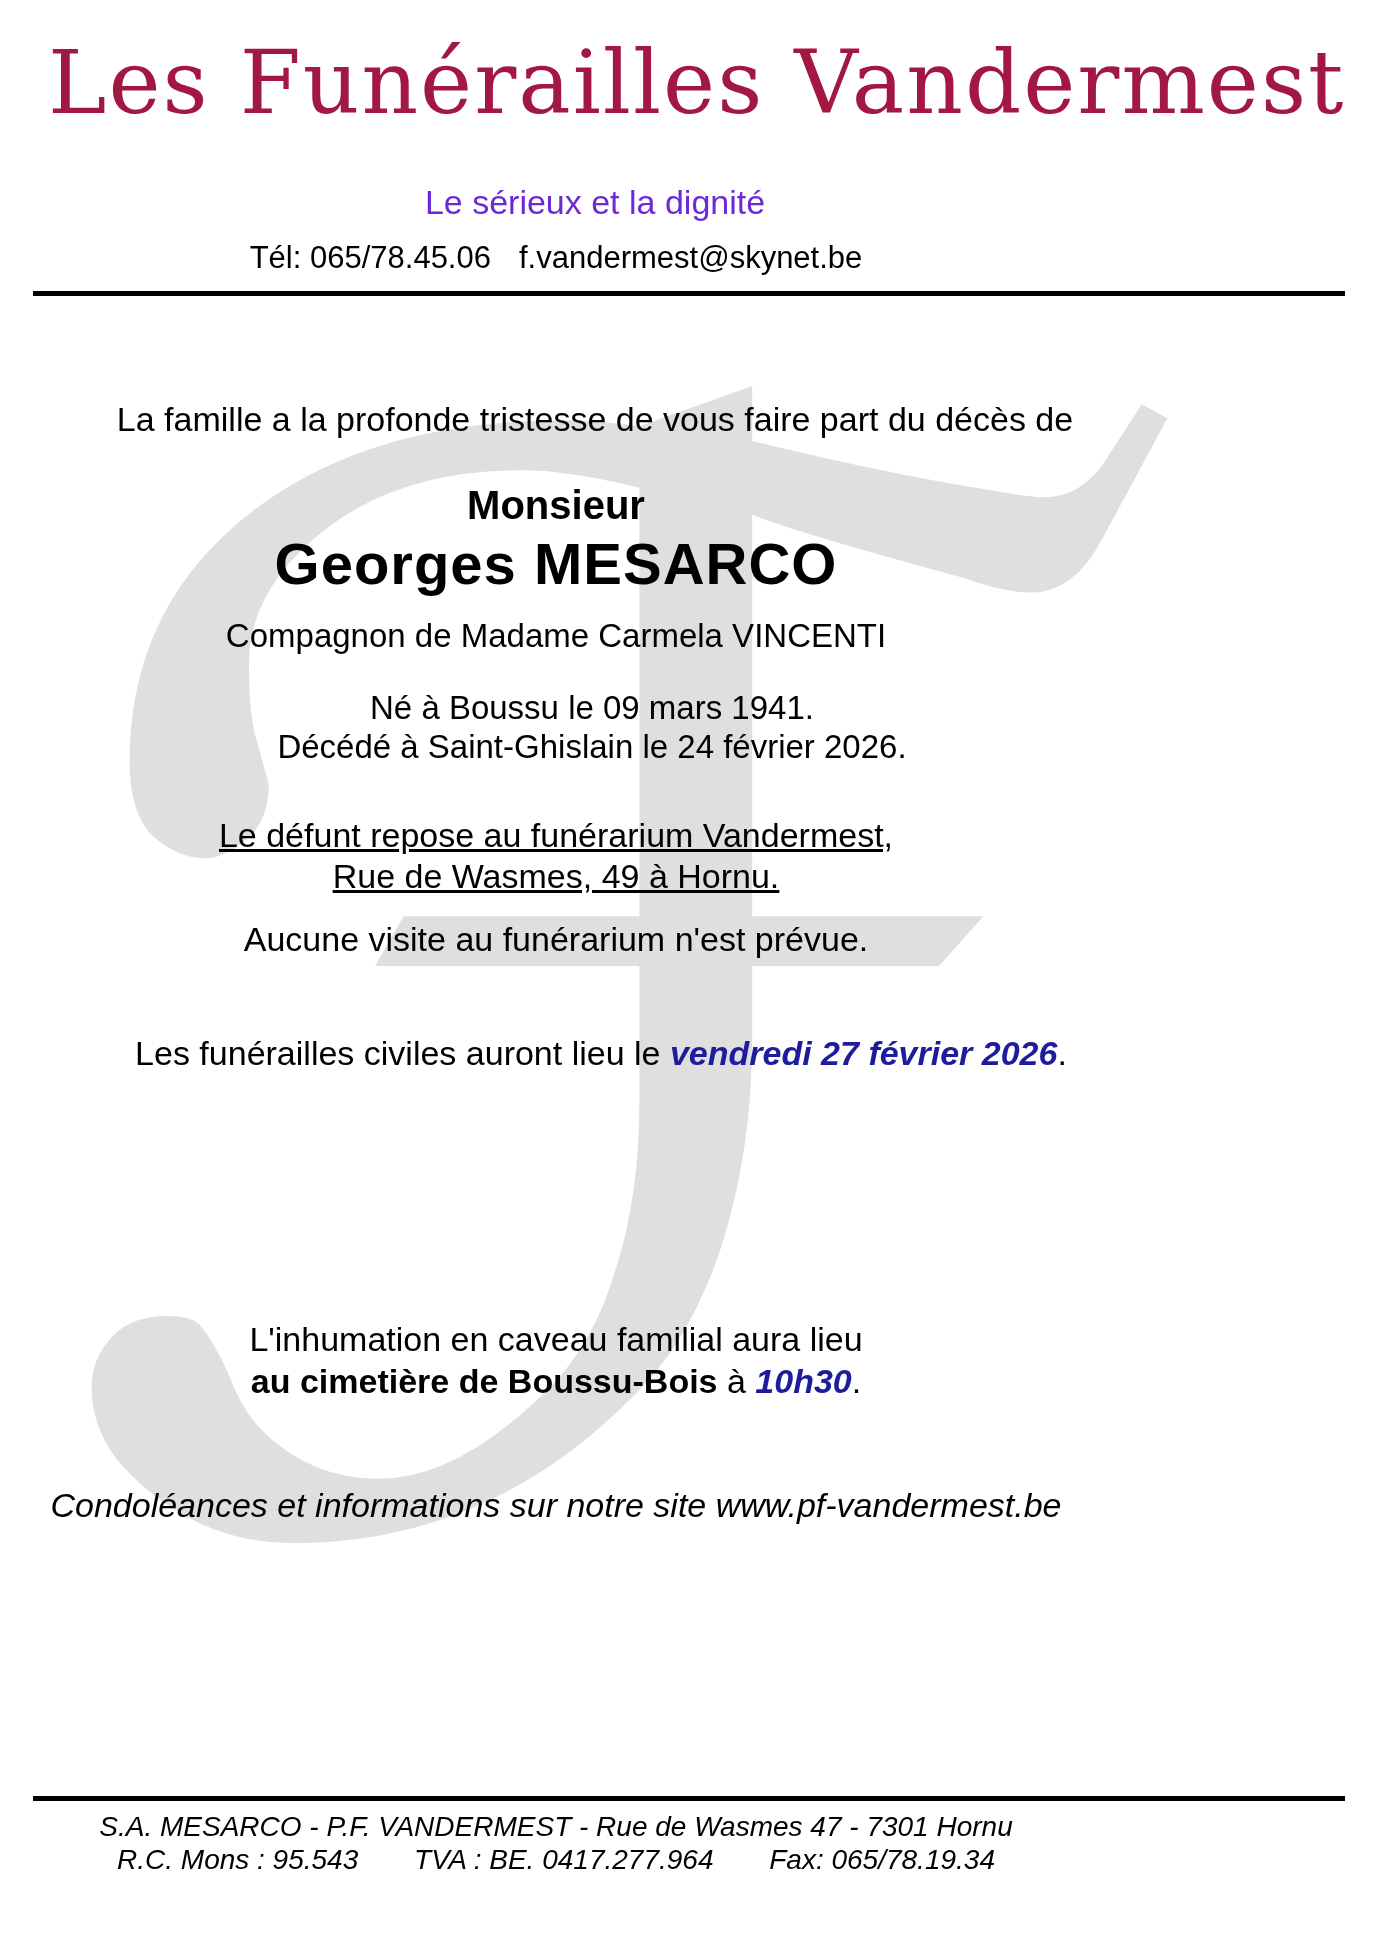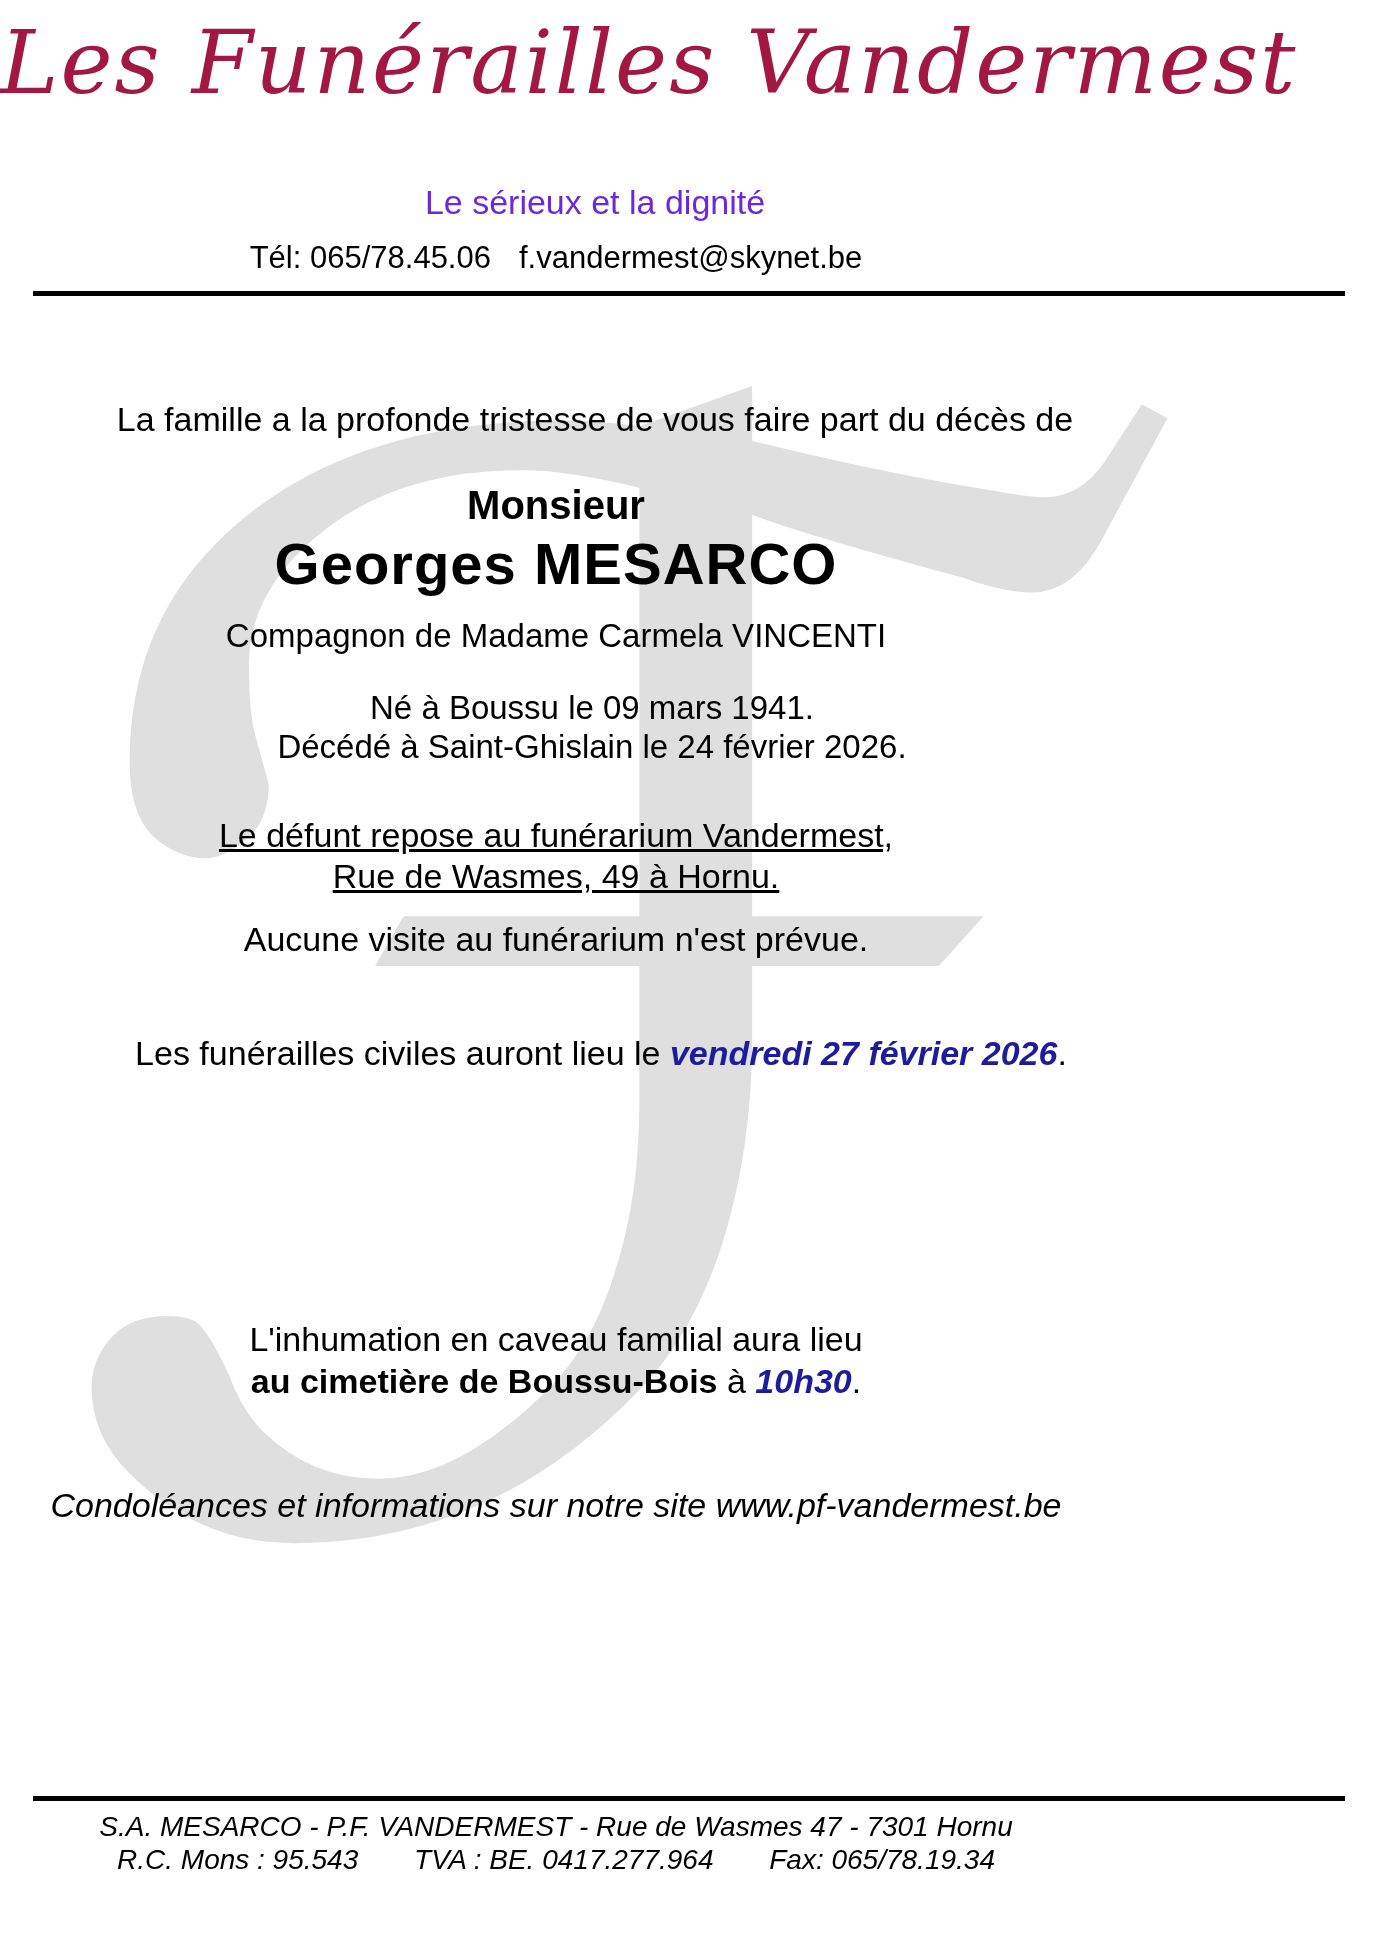--- a/index.html
+++ b/index.html
@@ -24,29 +24,29 @@
     user-select: none;
   }
   .layer { position: absolute; left: 0; top: 0; width: 100%; height: 100%; z-index: 1; }
   .col {
     position: absolute;
     left: 0;
     width: 1112px;
     text-align: center;
   }
   .brand {
-    top: 0;
+    top: 20px;
     font-family: "DejaVu Serif", serif;
-    font-style: italic;
     font-size: 88px;
     line-height: 125px;
     color: #a21843;
     letter-spacing: 2px;
     white-space: nowrap;
     width: 1160px;
+    padding-left: 48px;
   }
   .tagline {
     top: 183px;
     font-size: 34px;
     font-weight: normal;
     color: #6d28d9;
     padding-left: 39px;
   }
   .contact { top: 240px; font-size: 31px; }
   .contact .gap { display: inline-block; width: 28px; }

